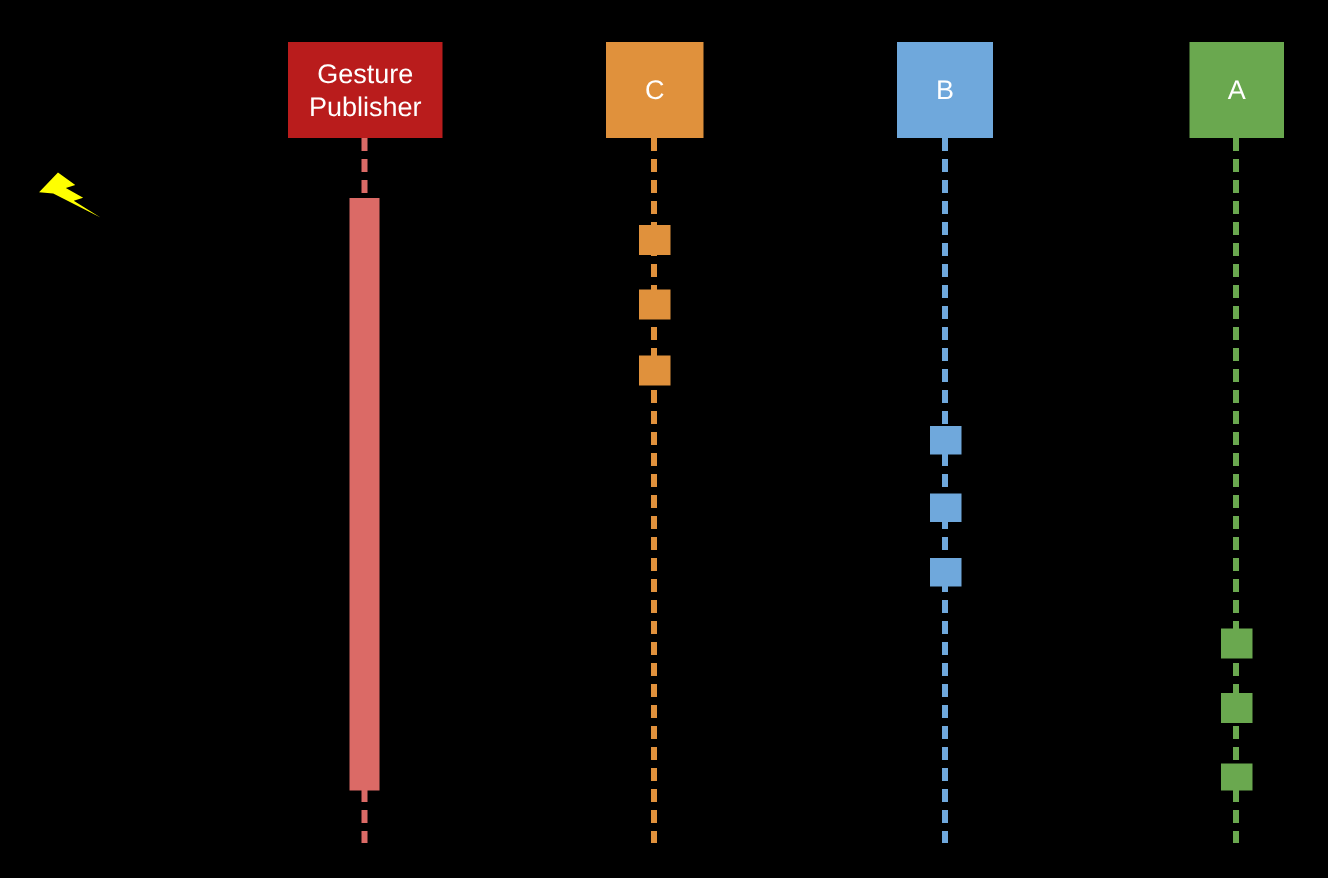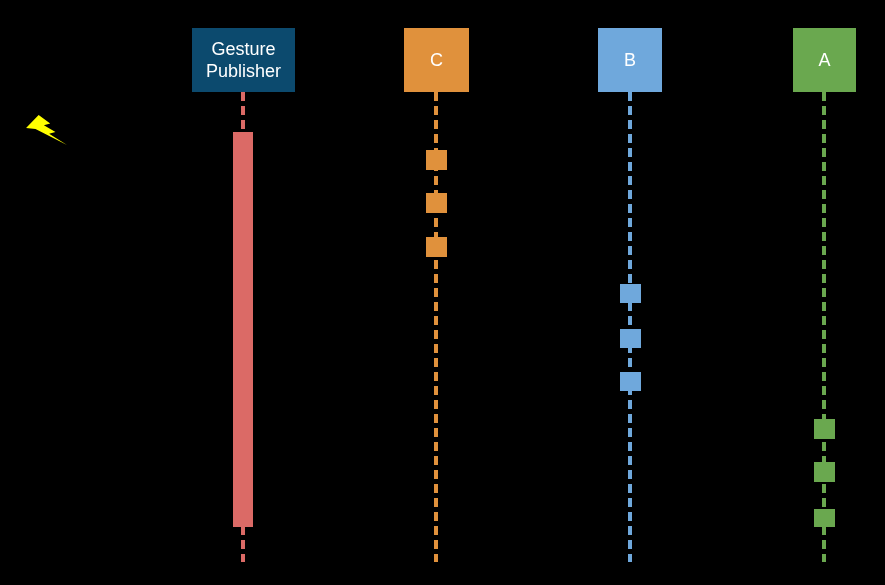--- a/index.html
+++ b/index.html
@@ -82,21 +82,21 @@
 <body>
 
 <div class="stage" style="background: rgb(0, 0, 0);">
 
   <div class="bolt" style="color: rgb(255, 255, 0);">
     <svg viewBox="0 0 40 34" preserveAspectRatio="none">
       <polygon points="1,15 13,1 24,10 18,12 29,19 23,21 40,33 10,16" fill="currentColor"></polygon>
     </svg>
   </div>
 
-  <div class="actor-box gp" style="background: #0c4a6e; color: rgb(255, 255, 255);">
+  <div class="actor-box gp" style="background: #b91c1c; color: rgb(255, 255, 255);">
     <span>Gesture Publisher</span>
   </div>
   <div class="actor-box c" style="background: rgb(224, 145, 60); color: rgb(255, 255, 255);">
     <span>C</span>
   </div>
   <div class="actor-box b" style="background: rgb(111, 168, 220); color: rgb(255, 255, 255);">
     <span>B</span>
   </div>
   <div class="actor-box a" style="background: rgb(106, 168, 79); color: rgb(255, 255, 255);">
     <span>A</span>

